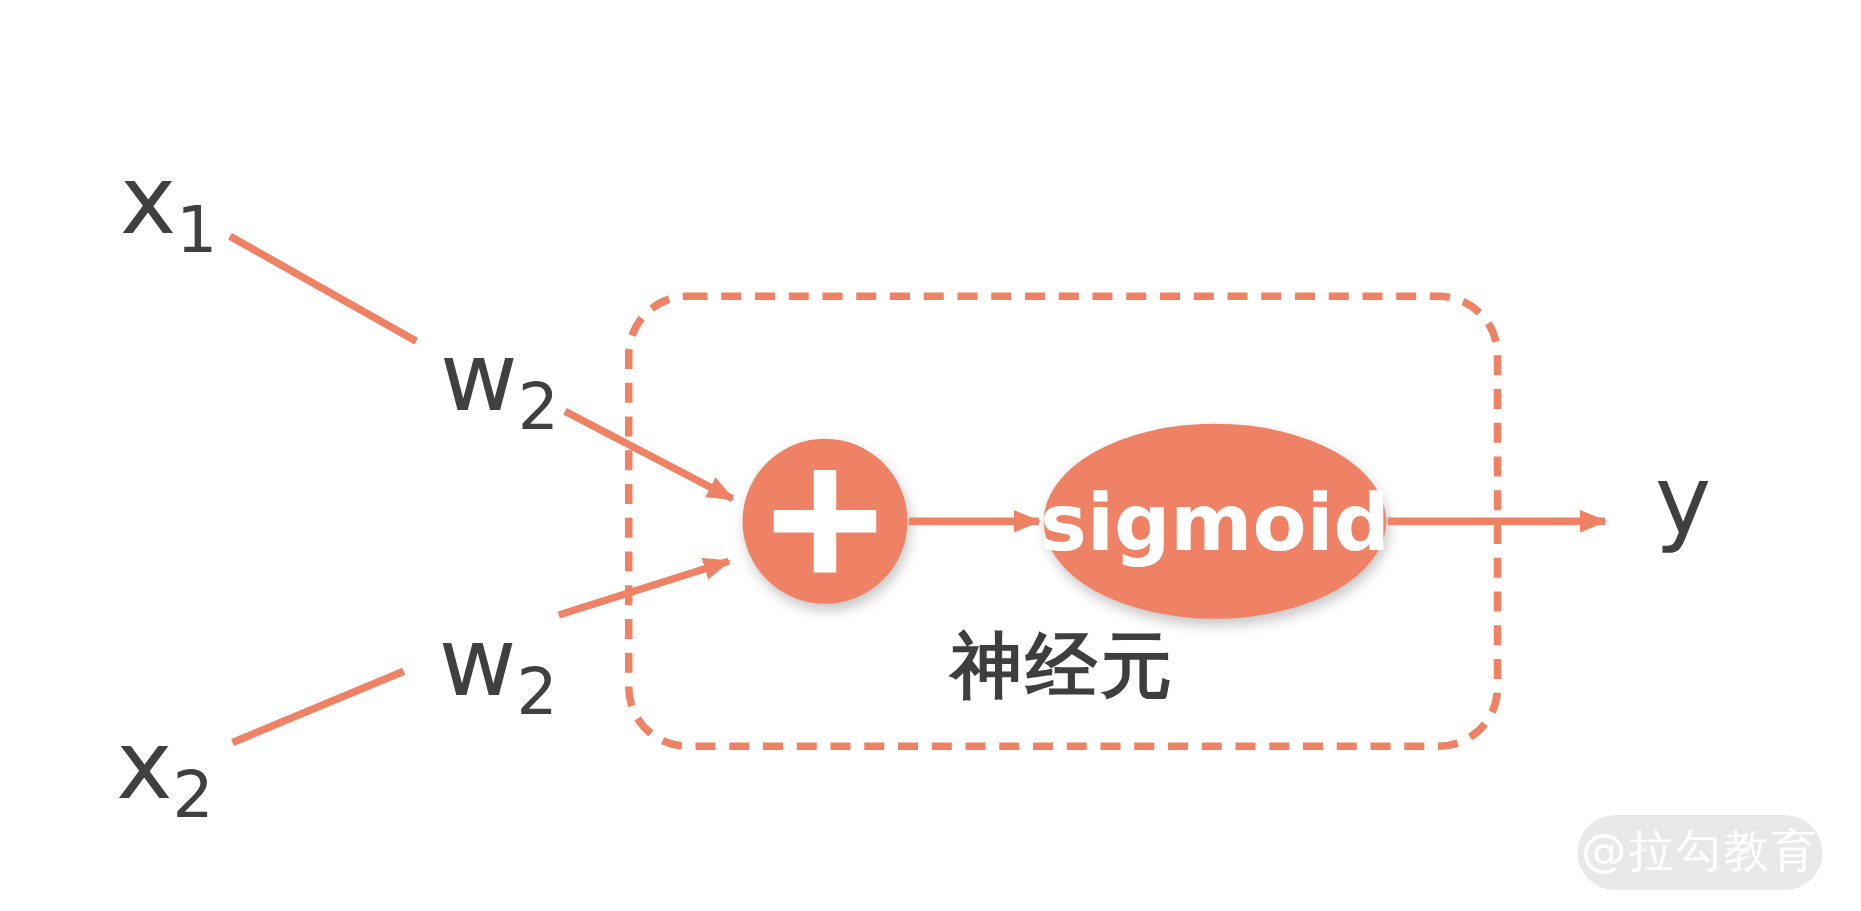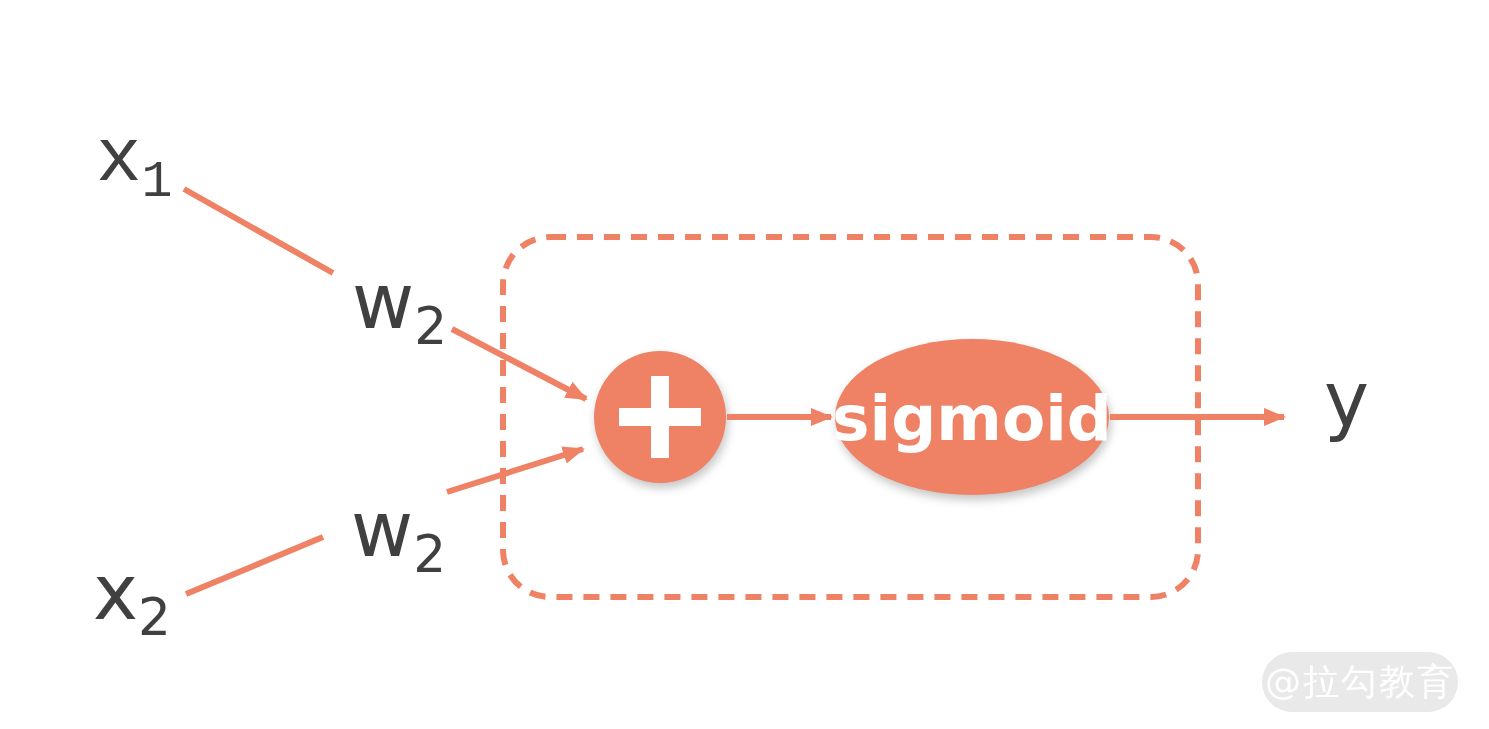--- a/index.html
+++ b/index.html
@@ -91,38 +91,39 @@
     <circle class="node shadowed" cx="660" cy="417" r="66"></circle>
     <path class="plus-glyph" d="M619,408 h82 v18 h-82 z M651,376 h18 v82 h-18 z"></path>
 
     <line class="edge" x1="727" y1="417" x2="831" y2="417" marker-end="url(#arrow)"></line>
 
     <ellipse class="node shadowed" cx="972" cy="417" rx="137" ry="78"></ellipse>
 
     <line class="edge" x1="1110" y1="417" x2="1284" y2="417" marker-end="url(#arrow)"></line>
   </svg>
 
-  <div class="var-label" style="left:96px;top:122px;font-family:Liberation Mono, monospace;">
+  <div class="var-label" style="left:96px;top:122px;">
     <span>x</span><span class="sub">1</span>
   </div>
 
   <div class="var-label" style="left:352px;top:264px;">
     <span>w</span><span class="sub">2</span>
   </div>
 
   <div class="var-label" style="left:351px;top:492px;">
     <span>w</span><span class="sub">2</span>
   </div>
 
-  <div class="var-label" style="left:93px;top:555px;text-align:right;">
+  <div class="var-label" style="left:93px;top:574px;text-align:right;">
     <span>x</span><span class="sub">2</span>
   </div>
 
   <div class="activation-label">sigmoid</div>
 
   <div class="var-label" style="left:1324px;top:362px;">y</div>
 
+  <div class="box-label">神经元</div>
 
   <div class="watermark">
     <span>@拉勾教育</span>
   </div>
 
 </div>
 
 </body></html>

